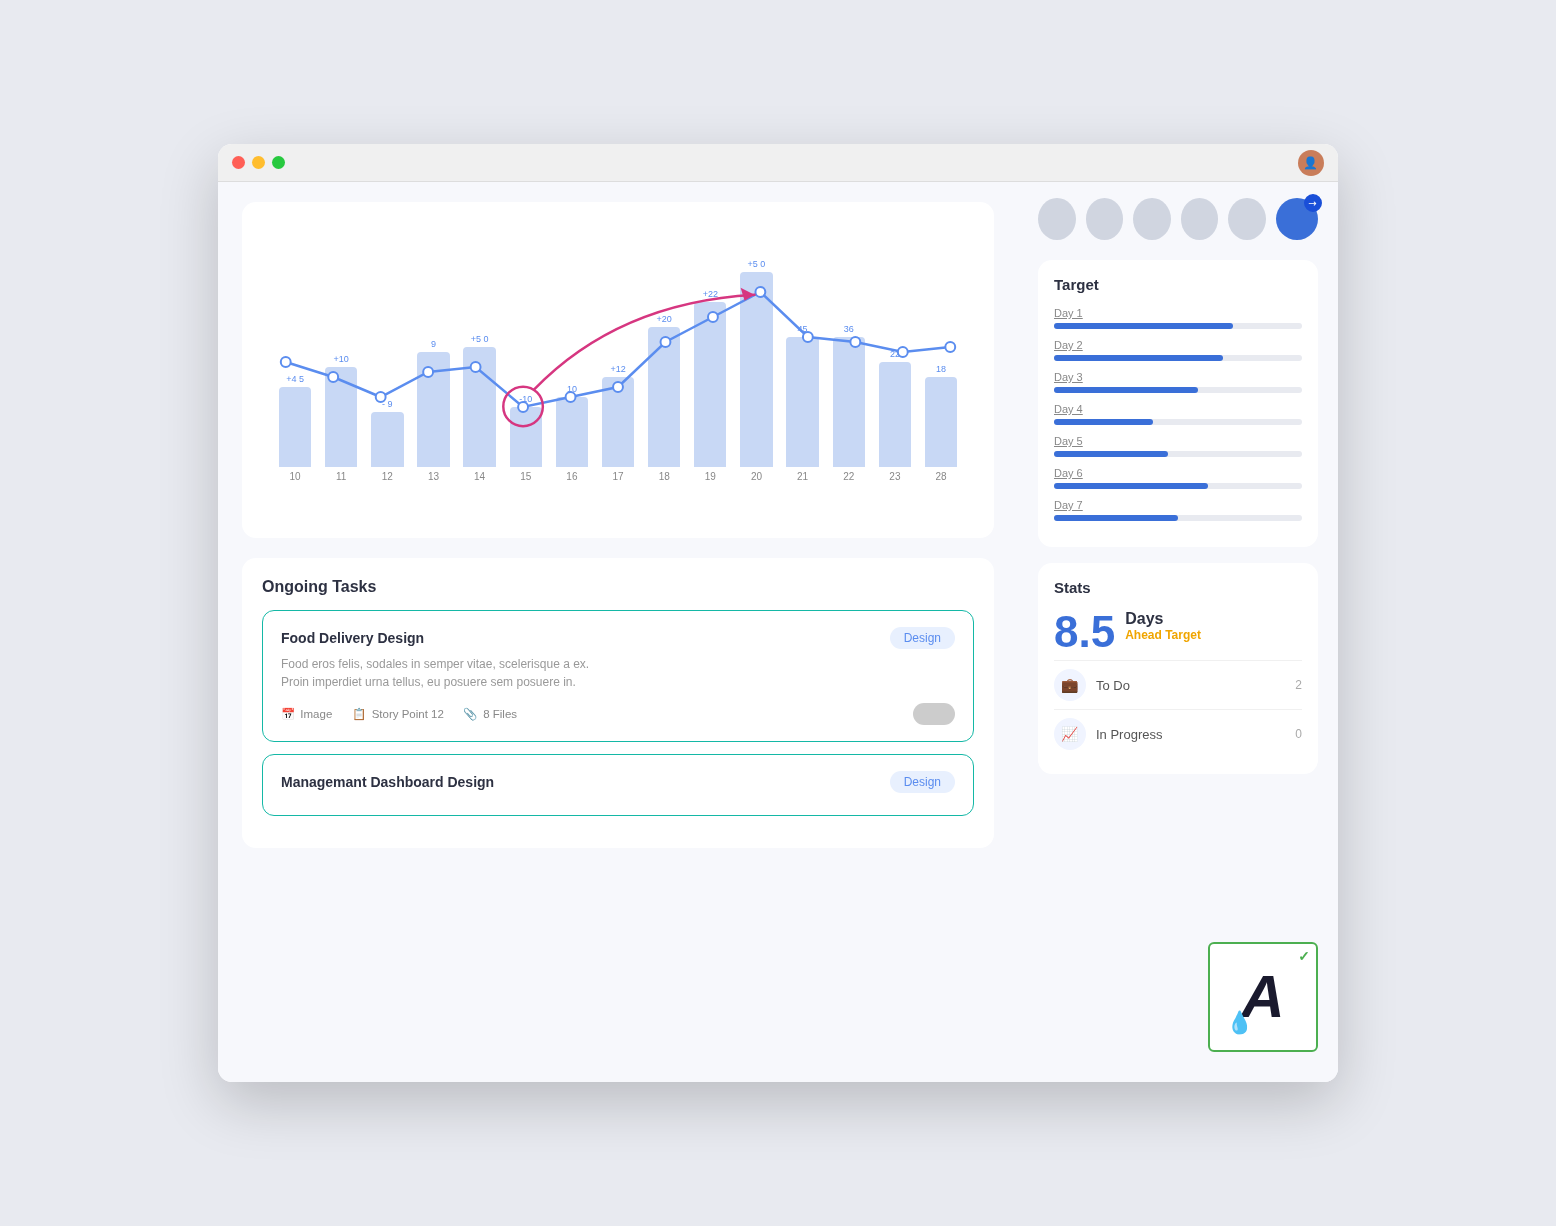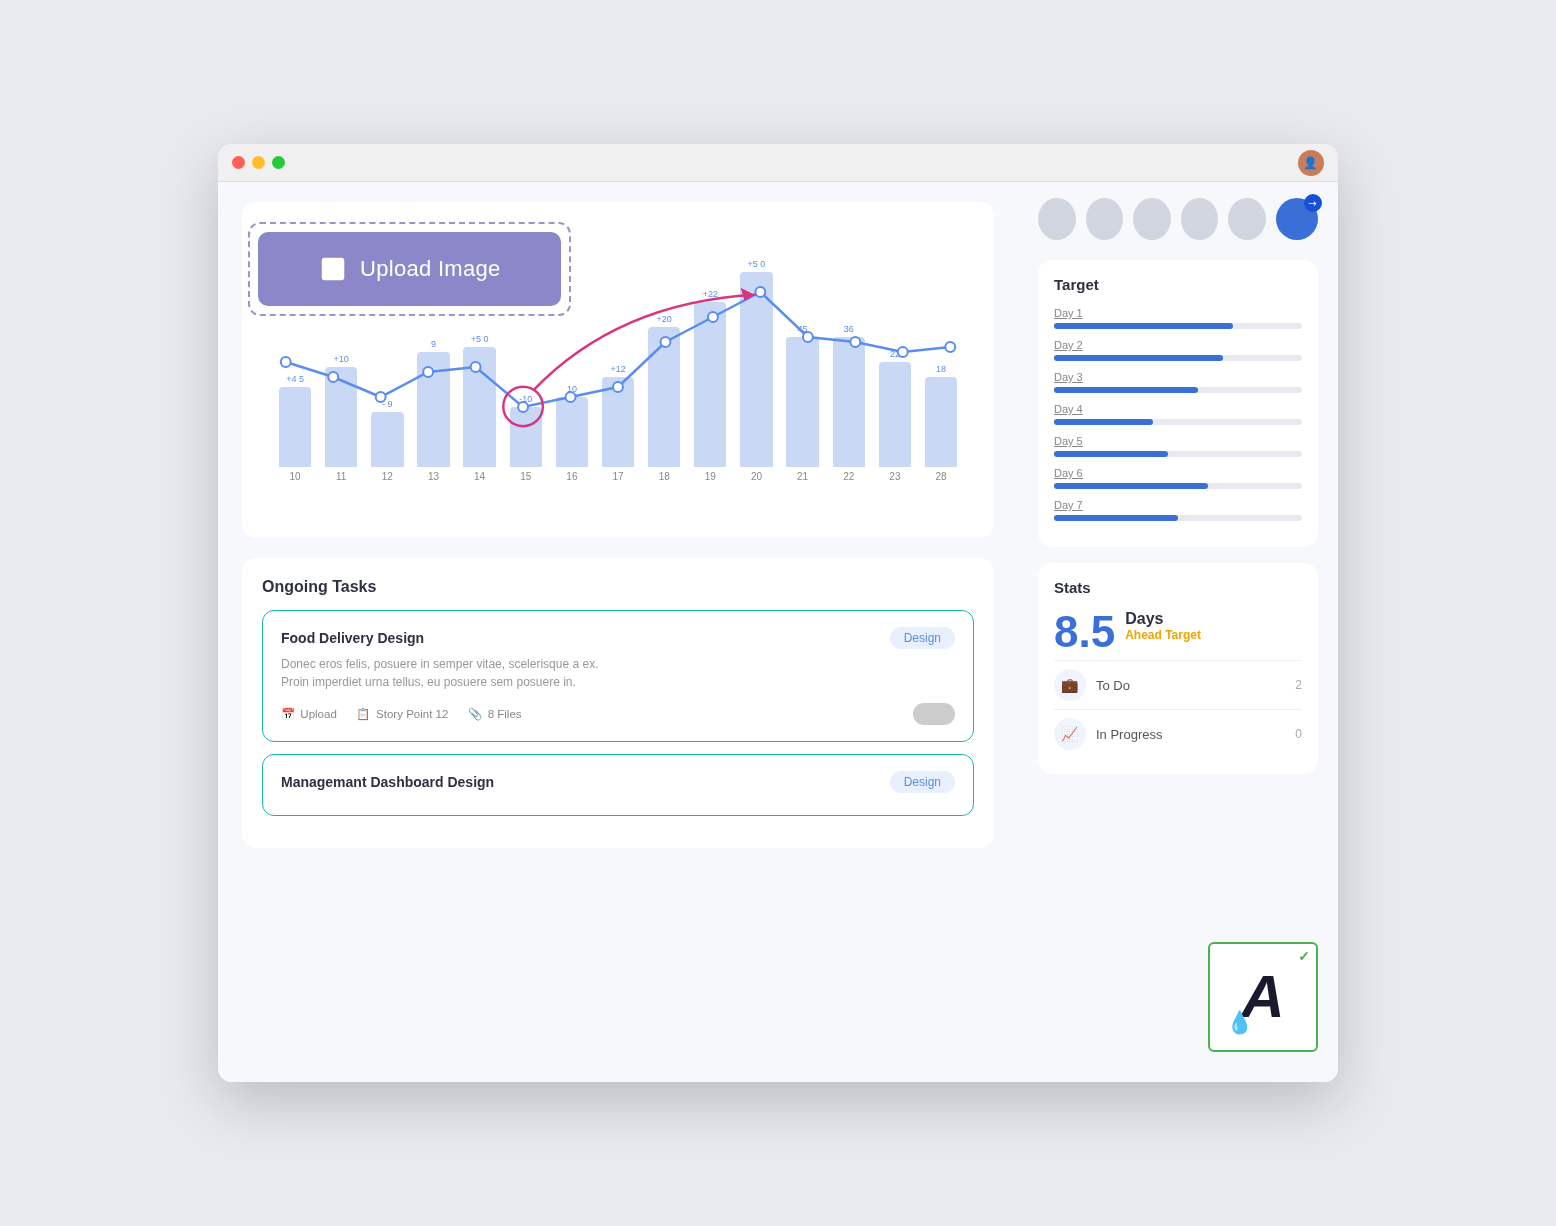--- a/index.html
+++ b/index.html
@@ -438,30 +438,20 @@
     <div class="traffic-lights">
       <div class="traffic-light tl-red"></div>
       <div class="traffic-light tl-yellow"></div>
       <div class="traffic-light tl-green"></div>
     </div>
     <div class="browser-avatar">👤</div>
   </div>
 
   <div class="browser-content">
 
-    <div class="upload-overlay">
-      <div class="upload-dashed-border">
-        <button class="upload-btn">
-          <svg class="upload-icon-svg" viewBox="0 0 24 24" xmlns="http://www.w3.org/2000/svg">
-            <path d="M21 19V5c0-1.1-.9-2-2-2H5c-1.1 0-2 .9-2 2v14c0 1.1.9 2 2 2h14c1.1 0 2-.9 2-2zm-8.5-5.5l-2.5 3.01L7 14l-3 4h16l-5-6.5z"></path>
-          </svg>
-          <span>Upload Image</span>
-        </button>
-      </div>
-    </div>
 
     <div class="main-area">
 
       <div class="chart-section">
         <div class="chart-wrapper">
 
           <div class="bars-container" id="bars-container">
           <div class="bar-group">
                 <div class="bar-label-top">+4
 5</div>
@@ -578,27 +568,27 @@
 
       <div class="tasks-section">
         <div class="section-title">Ongoing Tasks</div>
 
         <div class="task-card">
           <div class="task-header">
             <span class="task-title">Food Delivery Design</span>
             <span class="task-tag">Design</span>
           </div>
           <div class="task-desc">
-            <span>Donec eros felis, posuere in semper vitae, scelerisque a ex.</span><br>
+            <span>Food eros felis, sodales in semper vitae, scelerisque a ex.</span><br>
             <span>Proin imperdiet urna tellus, eu posuere sem posuere in.</span>
           </div>
           <div class="task-meta">
             <div class="task-meta-item">
               <span>📅</span>
-              <span>Upload</span>
+              <span>Image</span>
             </div>
             <div class="task-meta-item">
               <span>📋</span>
               <span>Story Point 12</span>
             </div>
             <div class="task-meta-item">
               <span>📎</span>
               <span>8 Files</span>
             </div>
             <div class="task-toggle"></div>

